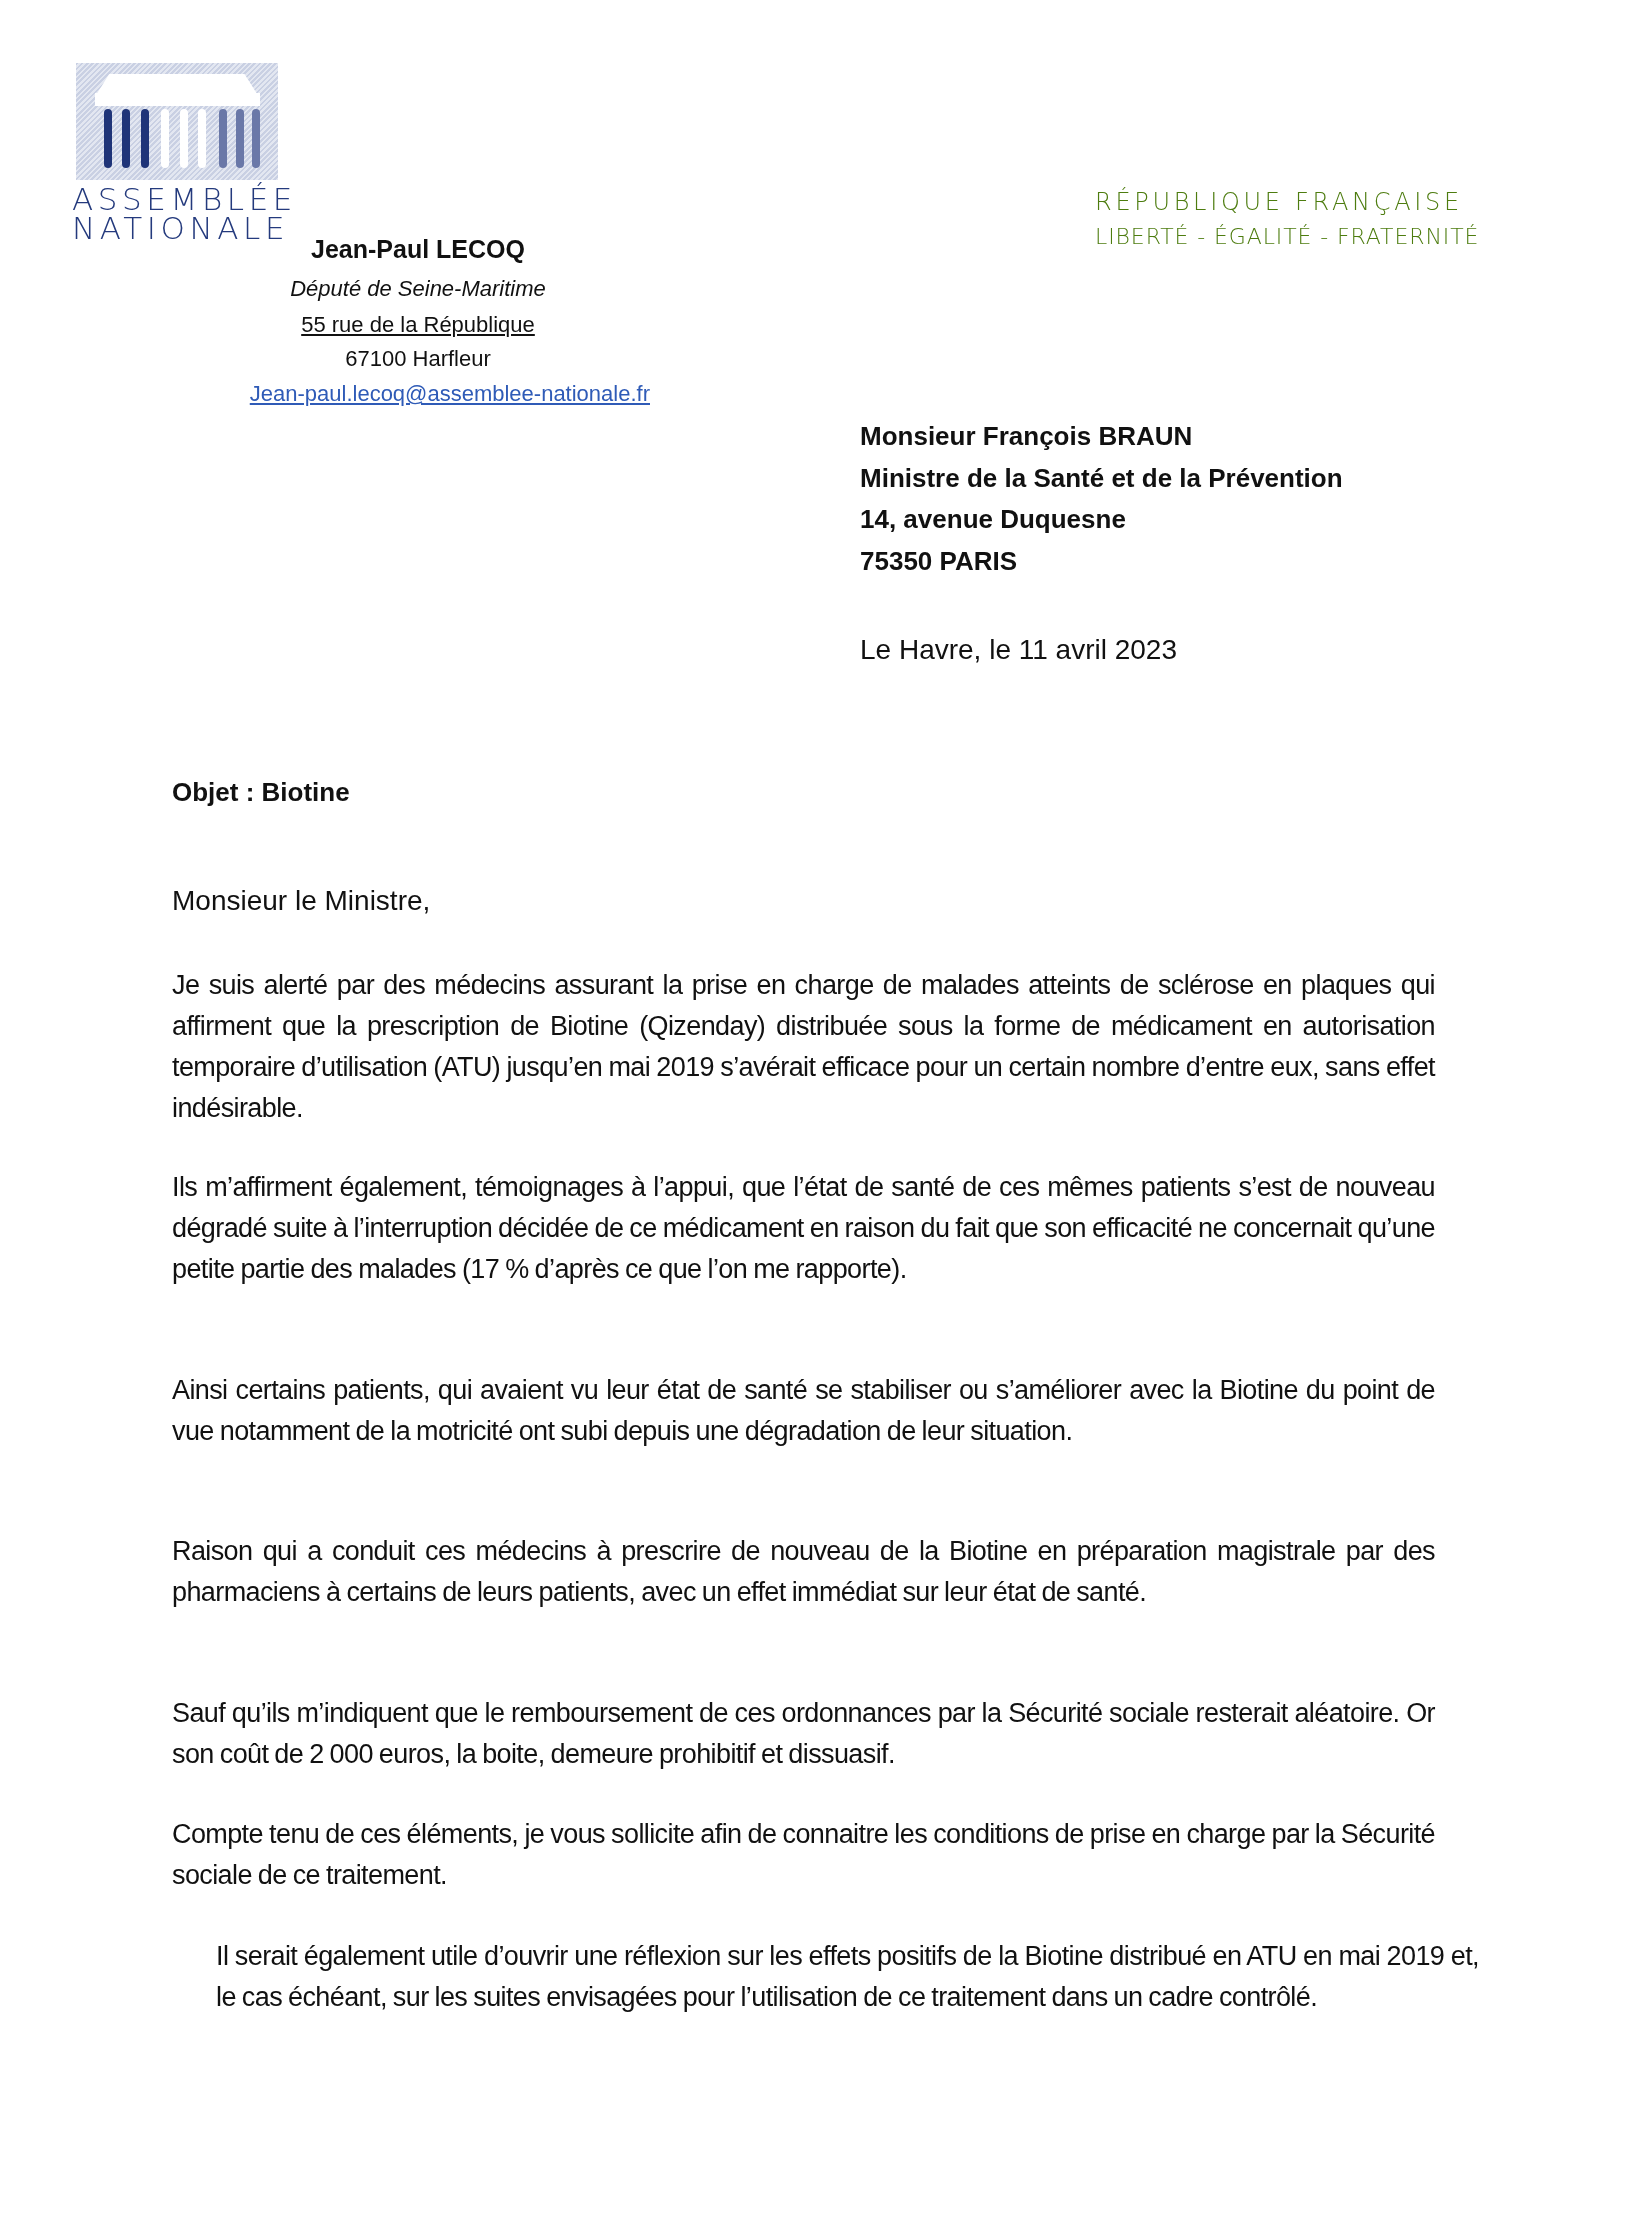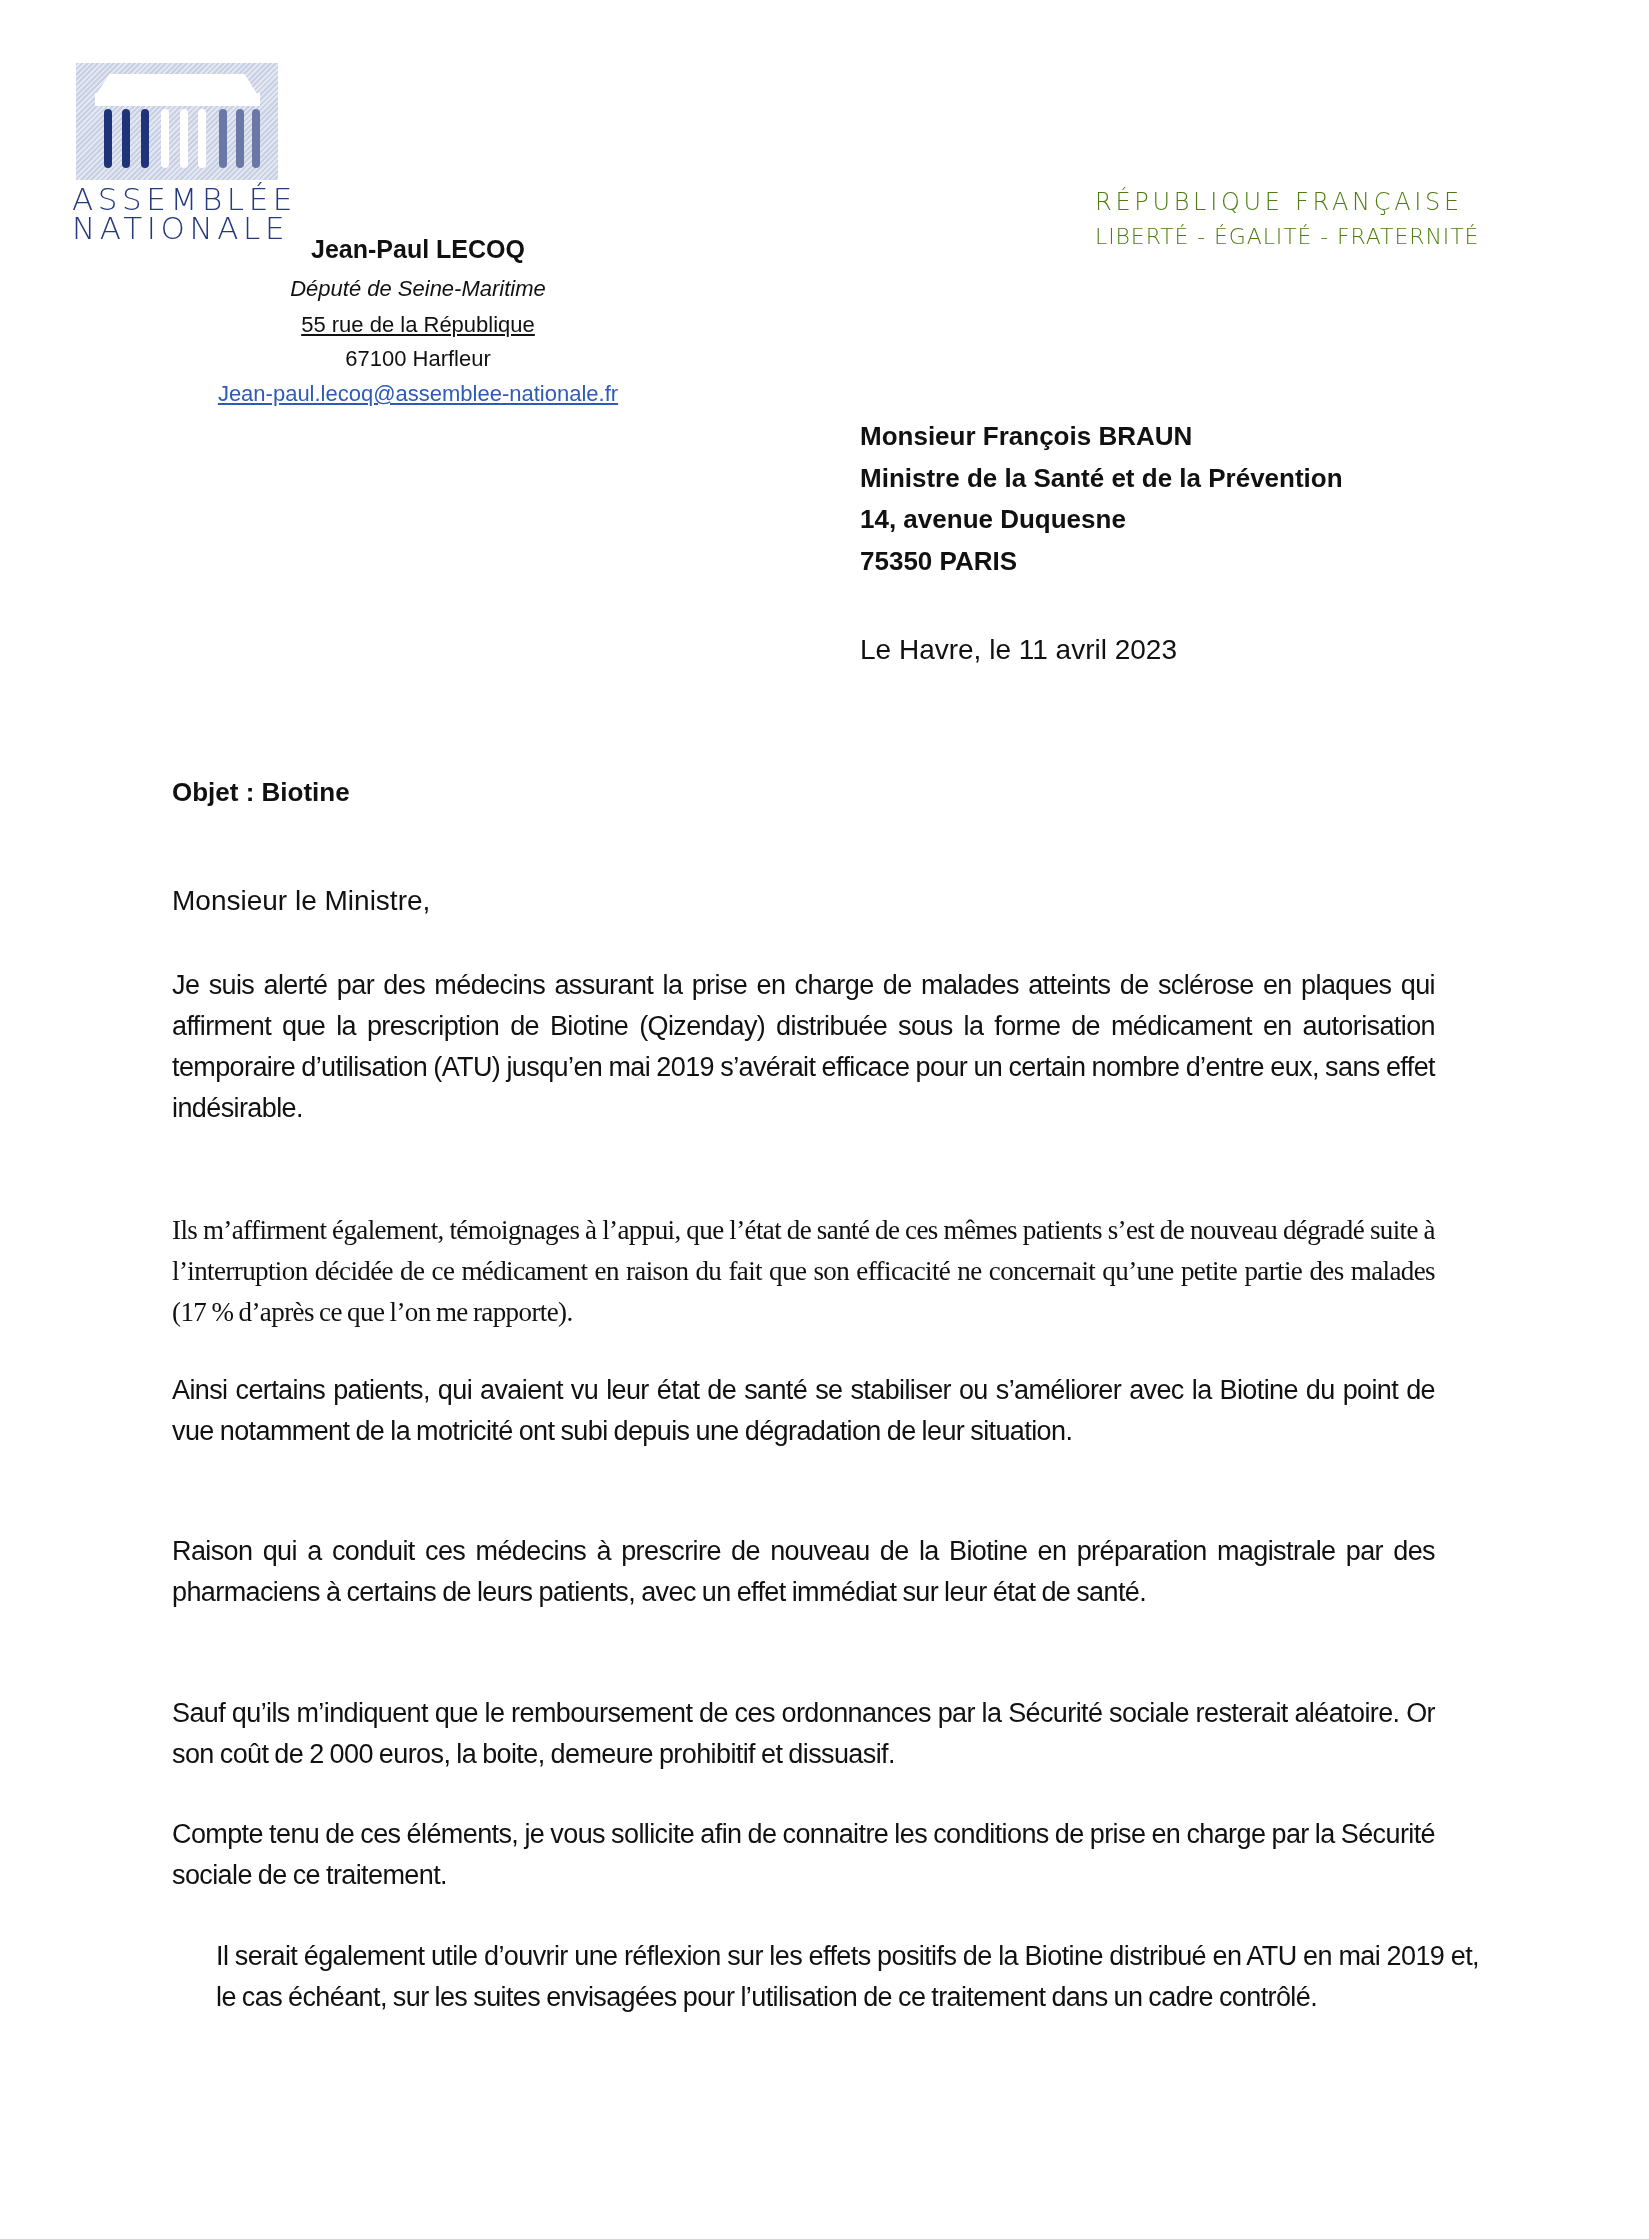--- a/index.html
+++ b/index.html
@@ -16,40 +16,40 @@
   .col { position: absolute; top: 46px; width: 8.3px; height: 59px; border-radius: 4.6px; }
   .logo-text { left: 72px; width: 210px; font-family: "DejaVu Sans", sans-serif; font-weight: 300;
     color: #243a7d; font-size: 31px; letter-spacing: 4.6px; line-height: 1; text-align: left; }
 
   
   .sender { left: 186px; width: 464px; text-align: center; font-size: 22px; line-height: 1; }
   .sender-name { top: 237px; font-weight: bold; font-size: 25px; }
   .sender-role { top: 278px; font-style: italic; }
   .sender-street { top: 314px; text-decoration: underline; }
   .sender-city { top: 348px; }
-  .sender-email { top: 383px; color: #2f5bb7; text-decoration: underline; }
+  .sender-email { top: 383px; color: #2f5bb7; text-decoration: underline; text-align: right; }
 
   
   .rep { left: 1095px; width: 399px; color: #4d7c0f; font-size: 24px; line-height: 1;
          letter-spacing: 3.7px; font-family: "DejaVu Sans", sans-serif; font-weight: 300; }
   .rep1 { top: 190px; }
   .rep2 { top: 226px; font-size: 22px; letter-spacing: 0.9px; }
 
   
   .recipient { left: 860px; font-weight: bold; font-size: 26px; line-height: 1; }
   .r1 { top: 423px; } .r2 { top: 465px; } .r3 { top: 506px; } .r4 { top: 548px; }
   .date { left: 860px; top: 636px; font-size: 28px; line-height: 1; }
 
   
   .objet { left: 172px; top: 779px; font-weight: bold; font-size: 26px; line-height: 1; }
   .salutation { left: 172px; top: 887px; font-size: 28px; line-height: 1; }
   .para { left: 172px; width: 1263px; font-size: 27px; line-height: 41px; text-align: justify;
           letter-spacing: -0.6px; word-spacing: -0.9px; }
   .p1 { top: 965px; }
-  .p2 { top: 1210px; font-family: Liberation Serif, serif; }
+  .p2 { top: 1167px; }
   .p3 { top: 1370px; }
   .p4 { top: 1531px; }
   .p5 { top: 1693px; }
   .p6 { top: 1814px; }
   .p7 { top: 1936px; margin-left: 44px; }
 </style>
 </head>
 <body>
 
 <div class="abs logo-box">

